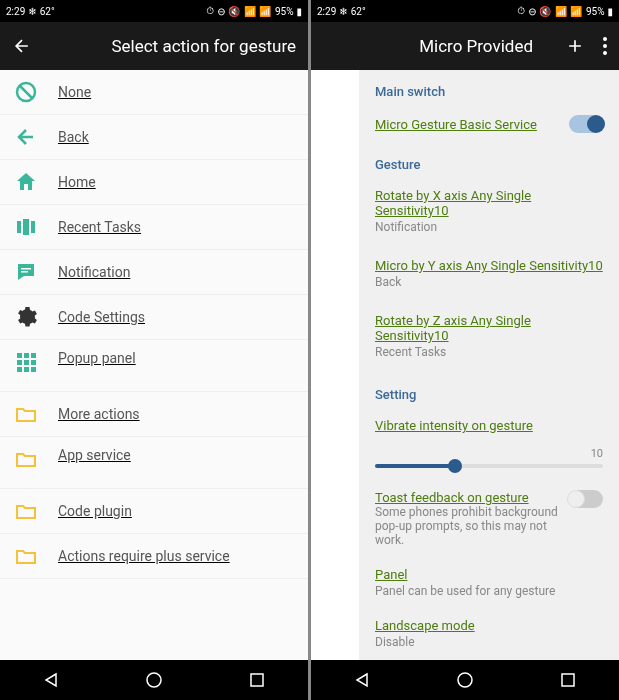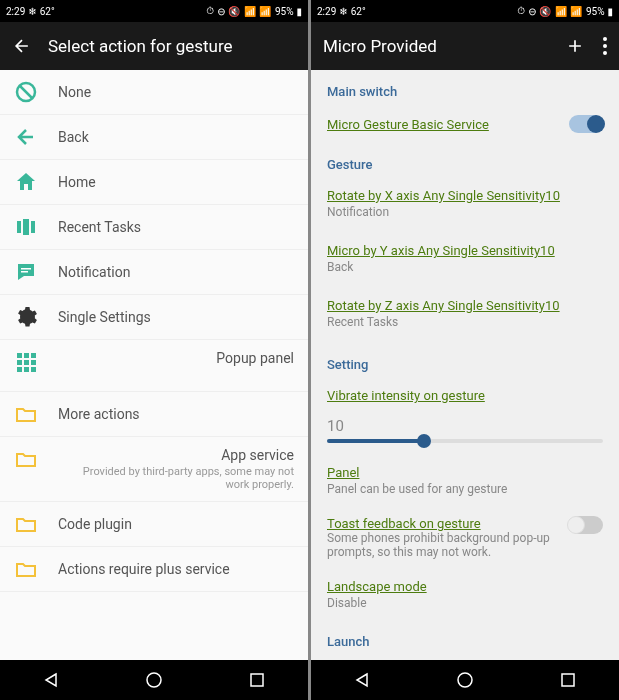--- a/index.html
+++ b/index.html
@@ -2,48 +2,48 @@
 <html><head>
 <meta charset="utf-8">
 <style>
   * { margin: 0; padding: 0; box-sizing: border-box; }
   body { font-family: -apple-system, Roboto, "Segoe UI", sans-serif; background: #888; }
   .container { display: flex; width: 619px; height: 700px; gap: 3px; }
   .phone { flex: 1; background: #fff; display: flex; flex-direction: column; overflow: hidden; }
   .statusbar { background: #000; color: #fff; height: 22px; display: flex; align-items: center; justify-content: space-between; padding: 0 6px; font-size: 10px; }
   .statusbar .left { display: flex; align-items: center; gap: 3px;}
   .statusbar .right { display: flex; align-items: center; gap: 3px;}
-  .appbar { background: #1a1a1a; color: #fff; height: 48px; display: flex; align-items: center; padding: 0 12px; gap: 16px; }
+  .appbar { background: #1a1a1a; color: #fff; height: 48px; display: flex; align-items: center; padding: 0 12px; gap: 32px; text-align: right; }
   .appbar .title { font-size: 17px; font-weight: 400; flex: 1; }
   .appbar .actions { display: flex; gap: 18px; align-items:center;}
   .content { flex: 1; overflow-y: auto; background: #fafafa; }
-  .list-item { display: flex; align-items: center; padding: 10px 14px; border-bottom: 1px solid #eee; min-height: 44px; gap: 20px; cursor: pointer; }
-  .list-item.tall { min-height: 52px; align-items: flex-start; padding-top: 10px; padding-bottom:10px;text-align:right;}
+  .list-item { display: flex; align-items: center; padding: 10px 14px; border-bottom: 1px solid #eee; min-height: 44px; gap: 20px; cursor: pointer; text-decoration: underline; }
+  .list-item.tall { min-height: 52px; align-items: flex-start; padding-top: 10px; padding-bottom:10px;}
   .list-item .icon { width: 24px; height: 24px; flex-shrink: 0; display:flex; align-items:center; justify-content:center;}
   .list-item .text { flex: 1; }
   .list-item .label { font-size: 14px; color: #555; }
   .list-item .sub { font-size: 11px; color: #999; margin-top: 2px; }
   .section-header { color: #3b6a99; font-size: 13px; padding: 14px 16px 6px; font-weight: 500; }
   .pref-item { padding: 10px 16px; display:flex; flex-direction:column; gap:2px; cursor:pointer; }
   .pref-item.row { flex-direction:row; align-items:center; }
   .pref-item .primary { font-size: 13px; color: #4d7c0f; text-decoration: underline; }
   .pref-item .secondary { font-size: 12px; color: #888; }
   .switch { width: 34px; height: 18px; border-radius: 9px; position: relative; flex-shrink:0;}
   .switch .thumb { width: 18px; height: 18px; border-radius: 50%; position: absolute; top: 0; }
   .switch.on { background: #a8c4e0; }
   .switch.on .thumb { background: #2b5b8c; right: -2px; }
   .switch.off { background: #ccc; }
   .switch.off .thumb { background: #eee; left: -2px; border:1px solid #ddd;}
   .slider-wrap { padding: 4px 16px 12px; }
-  .slider-lbl { font-size: 15px; color: #888; text-align: left; }
+  .slider-lbl { font-size: 11px; color: #888; text-align: right; }
   .slider { height: 4px; background: #ddd; border-radius: 2px; position: relative; margin-top: 4px; }
   .slider .fill { position:absolute; left:0; top:0; bottom:0; width:35%; background:#2b5b8c; border-radius:2px;}
   .slider .handle { position:absolute; left:35%; top:50%; width:14px; height:14px; background:#2b5b8c; border-radius:50%; transform:translate(-50%,-50%);}
   .navbar { background: #000; height: 40px; display: flex; align-items: center; justify-content: space-around; }
-  .content2 { flex: 1; overflow-y: auto; background: #f0f0f0; }
+  .content2 { flex: 1; overflow-y: auto; background: #f0f0f0; margin-left: 48px; }
   svg { display:block; }
 </style>
 </head>
 <body>
 
 <div class="container">
 
   <div class="phone">
     <div class="statusbar">
       <div class="left">
@@ -130,21 +130,21 @@
 
     </div>
         </div>
         <div class="list-item">
           <span class="icon">
             <svg width="24" height="24" viewBox="0 0 24 24" fill="#333">
               <path d="M12 8a4 4 0 100 8 4 4 0 000-8zm8.94 4a7 7 0 00-.14-1.4l2.12-1.65-2-3.46-2.5 1a7 7 0 00-2.42-1.4L15.5 2h-4l-.5 2.6a7 7 0 00-2.42 1.4l-2.5-1-2 3.46 2.12 1.65A7 7 0 006.06 12a7 7 0 00.14 1.4L4.08 15l2 3.46 2.5-1a7 7 0 002.42 1.4l.5 2.6h4l.5-2.6a7 7 0 002.42-1.4l2.5 1 2-3.46-2.12-1.65c.1-.46.14-.93.14-1.4z"></path>
             </svg>
           </span>
     <div class="text">
-      <div class="label">Single Settings</div>
+      <div class="label">Code Settings</div>
 
     </div>
         </div>
         <div class="list-item tall">
           <span class="icon">
             <svg width="24" height="24" viewBox="0 0 24 24" fill="#3ab79a">
               <rect x="3" y="3" width="5" height="5"></rect>
               <rect x="10" y="3" width="5" height="5"></rect>
               <rect x="17" y="3" width="5" height="5"></rect>
               <rect x="3" y="10" width="5" height="5"></rect>
@@ -171,21 +171,20 @@
     </div>
         </div>
         <div class="list-item tall">
           <span class="icon">
             <svg width="24" height="24" viewBox="0 0 24 24" fill="none" stroke="#f4c13a" stroke-width="2">
               <path d="M3 7 L3 19 L21 19 L21 9 L11 9 L9 7 Z"></path>
             </svg>
           </span>
     <div class="text">
       <div class="label">App service</div>
-      <div class="sub">Provided by third-party apps, some may not work properly.</div>
     </div>
         </div>
         <div class="list-item">
           <span class="icon">
             <svg width="24" height="24" viewBox="0 0 24 24" fill="none" stroke="#f4c13a" stroke-width="2">
               <path d="M3 7 L3 19 L21 19 L21 9 L11 9 L9 7 Z"></path>
             </svg>
           </span>
     <div class="text">
       <div class="label">Code plugin</div>
@@ -286,34 +285,34 @@
       <div class="pref-item">
         <div class="primary">Vibrate intensity on gesture</div>
       </div>
       <div class="slider-wrap">
         <div class="slider-lbl">10</div>
         <div class="slider">
             <div class="fill"></div>
             <div class="handle"></div>
           </div>
       </div>
-      <div class="pref-item">
-        <div class="primary">Panel</div>
-        <div class="secondary">Panel can be used for any gesture</div>
-      </div>
       <div class="pref-item row" style="align-items:flex-start;">
         <div style="flex:1">
           <div class="primary">Toast feedback on gesture</div>
           <div class="secondary">Some phones prohibit background pop-up prompts, so this may not work.</div>
         </div>
         <div class="switch off">
             <div class="thumb"></div>
           </div>
       </div>
       <div class="pref-item">
+        <div class="primary">Panel</div>
+        <div class="secondary">Panel can be used for any gesture</div>
+      </div>
+      <div class="pref-item">
         <div class="primary">Landscape mode</div>
         <div class="secondary">Disable</div>
       </div>
       <div class="section-header">Launch</div>
     </div>
     <div class="navbar">
       <span>
           <svg width="20" height="20">
             <path d="M15 4 L5 10 L15 16 Z" fill="none" stroke="#fff" stroke-width="1.5"></path>
           </svg>

